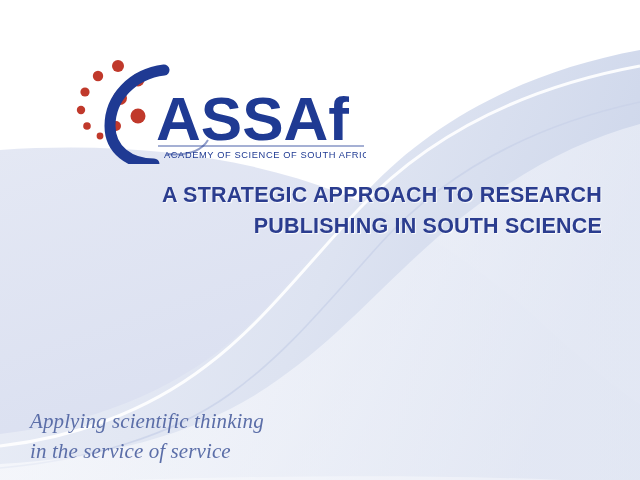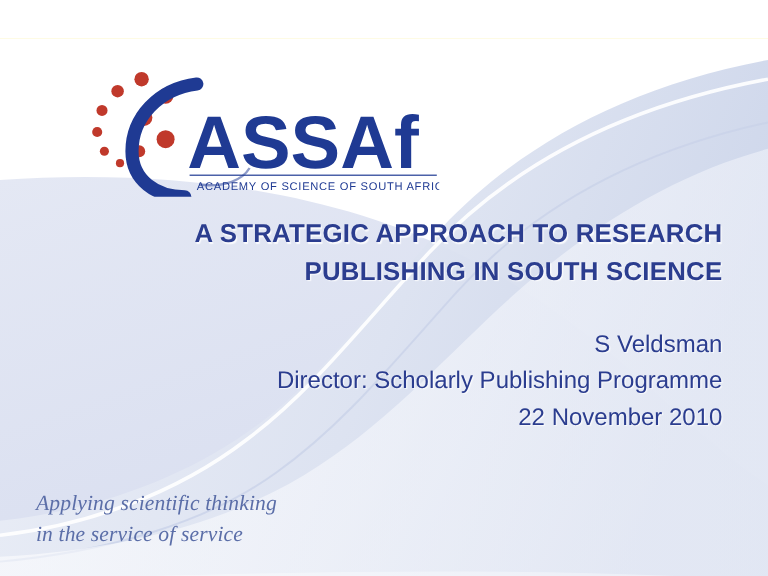--- a/index.html
+++ b/index.html
@@ -69,21 +69,21 @@
   
   .tagline {
     position: absolute;
     left: 30px;
     top: 375px;
     width: 320px;
   }
   .tagline-line {
     font-family: "Liberation Serif", serif;
     font-style: italic;
-    font-size: 18px;
+    font-size: 21px;
     color: #5b6ea8;
     line-height: 1.42;
     letter-spacing: 0.1px;
   }
 </style>
 </head>
 <body>
 
 <div class="slide">
 
@@ -149,24 +149,19 @@
       <text x="118" y="104" font-family="Liberation Sans, sans-serif" font-size="9.3" letter-spacing="0.6" fill="#1f3a93">ACADEMY OF SCIENCE OF SOUTH AFRICA</text>
       <line x1="112" y1="92" x2="318" y2="92" stroke="#1f3a93" stroke-width="1.2" opacity="0.8"></line>
     </svg>
   </div>
 
   <div class="title-block">
     <div class="title-line">A STRATEGIC APPROACH TO RESEARCH</div>
     <div class="title-line">PUBLISHING IN SOUTH SCIENCE</div>
   </div>
 
-  <div class="author-block">
-    <div class="author-line">S Veldsman</div>
-    <div class="author-line">Director: Scholarly Publishing Programme</div>
-    <div class="author-line">22 November 2010</div>
-  </div>
 
   <div class="tagline">
     <div class="tagline-line">Applying scientific thinking</div>
     <div class="tagline-line">in the service of service</div>
   </div>
 
 </div>
 
 </body></html>

